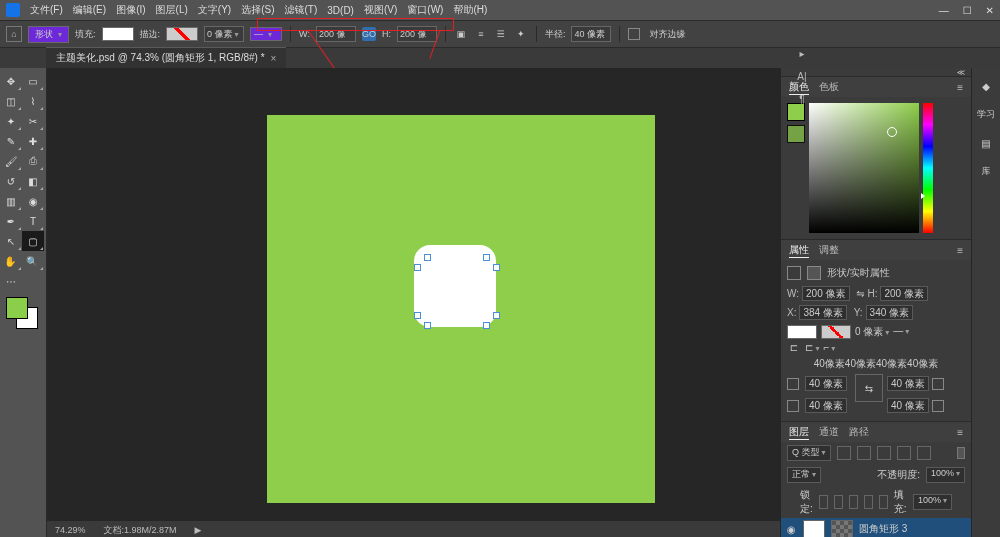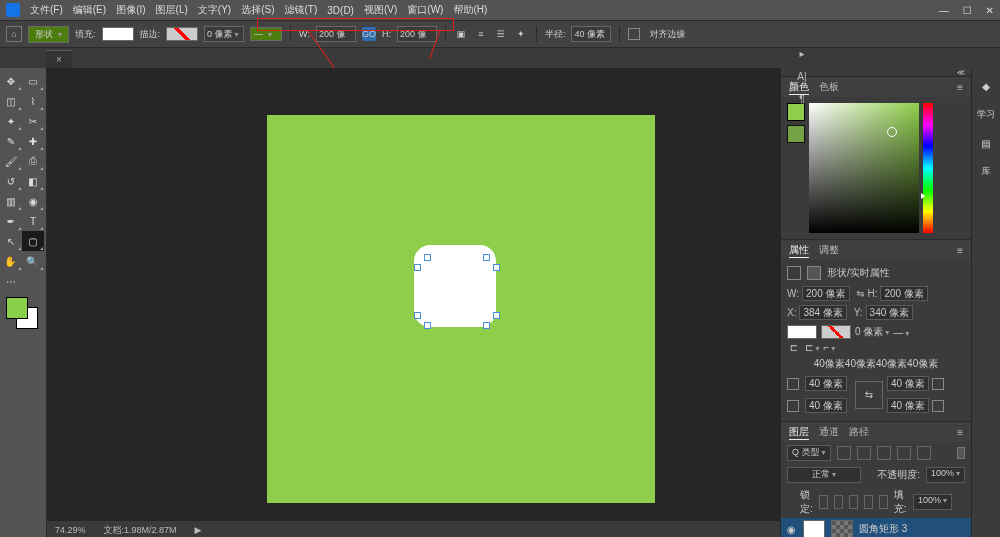--- a/index.html
+++ b/index.html
@@ -1,26 +1,26 @@
 <!DOCTYPE html>
 <html><head>
 <meta charset="utf-8">
 <style>
   html,body{margin:0;padding:0;width:1000px;height:537px;background:#323232;font-family:"Microsoft YaHei",Arial,sans-serif;font-size:10px;color:#cfcfcf;overflow:hidden}
-  .row{display:flex;align-items:center}
+  .row{display:flex;}
   .col{display:flex;flex-direction:column}
   
   #menubar{height:20px;background:#535353;display:flex;align-items:center;padding:0 6px;gap:10px;border-bottom:1px solid #2a2a2a}
   #menubar .logo{width:14px;height:14px;background:#1473e6;border-radius:2px}
   #menubar .mitem{color:#ddd;cursor:default}
   #winbtns{margin-left:auto;display:flex;gap:14px;color:#ddd}
   
   #optbar{height:26px;background:#424242;display:flex;align-items:center;padding:0 6px;gap:6px;border-bottom:1px solid #2a2a2a;font-size:9px;color:#ccc}
   #optbar .home{width:14px;height:14px;border:1px solid #777;display:flex;align-items:center;justify-content:center}
-  #optbar .sel{background:#4d7c0f;border:1px solid #6a6a6a;padding:1px 6px;display:flex;align-items:center;gap:3px}
+  #optbar .sel{background:#6d28d9;border:1px solid #6a6a6a;padding:1px 6px;display:flex;align-items:center;gap:3px}
   #optbar .sw{width:30px;height:12px;border:1px solid #6a6a6a;display:inline-block}
   #optbar .ic{width:14px;height:14px;display:flex;align-items:center;justify-content:center;color:#ccc}
   #optbar .nbox{background:#3a3a3a;border:1px solid #666;height:14px;width:34px;padding:0 2px;display:inline-flex;align-items:center}
   #optbar .sep{width:1px;height:16px;background:#2a2a2a;margin:0 2px}
   #redbox{position:absolute;border:1px solid #e02020;pointer-events:none}
   .redline{position:absolute;background:#e02020;height:1px;transform-origin:left center;pointer-events:none}
   
   #tabbar{height:20px;background:#3a3a3a;display:flex;align-items:flex-end;padding-left:46px}
   #tabbar .tab{background:#323232;padding:3px 10px;border-top:1px solid #5a5a5a;color:#ddd;display:flex;align-items:center;gap:6px}
   #tabbar .tab .x{color:#aaa}
@@ -128,20 +128,21 @@
   <span class="chk"></span>
   <span>对齐边缘</span>
 </div>
 
 <div id="redbox" style="left:257px;top:18px;width:195px;height:11px"></div>
 <div class="redline" style="left:308px;top:30px;width:60px;transform:rotate(55deg)"></div>
 <div class="redline" style="left:440px;top:30px;width:30px;transform:rotate(110deg)"></div>
 
 <div id="tabbar">
   <div class="tab">
+    <span>主题美化.psd @ 74.3% (圆角矩形 1, RGB/8#) *</span>
     <span class="x">×</span>
   </div>
 </div>
 
 <div id="main">
 
   <div id="toolbox">
     <div class="trow">
         <div class="tool">✥<span class="corner"></span></div>
         <div class="tool">▭<span class="corner"></span></div>
@@ -317,21 +318,21 @@
       <div class="ops">
         <span class="mini caret" style="padding:0 4px">Q 类型</span>
         <span class="licon"></span>
         <span class="licon"></span>
         <span class="licon"></span>
         <span class="licon"></span>
         <span class="licon"></span>
         <span style="margin-left:auto;width:6px;height:10px;background:#555;border:1px solid #777"></span>
       </div>
       <div class="ops">
-        <span class="mini caret" style="padding:0 24px">正常</span>
+        <span class="mini caret" style="padding:0 4px">正常</span>
         <span style="margin-left:auto">不透明度:</span>
         <span class="mini caret" style="padding:0 4px">100%</span>
       </div>
       <div class="locks">
         <span>锁定:</span>
         <span class="licon"></span>
         <span class="licon"></span>
         <span class="licon"></span>
         <span class="licon"></span>
         <span class="licon"></span>

